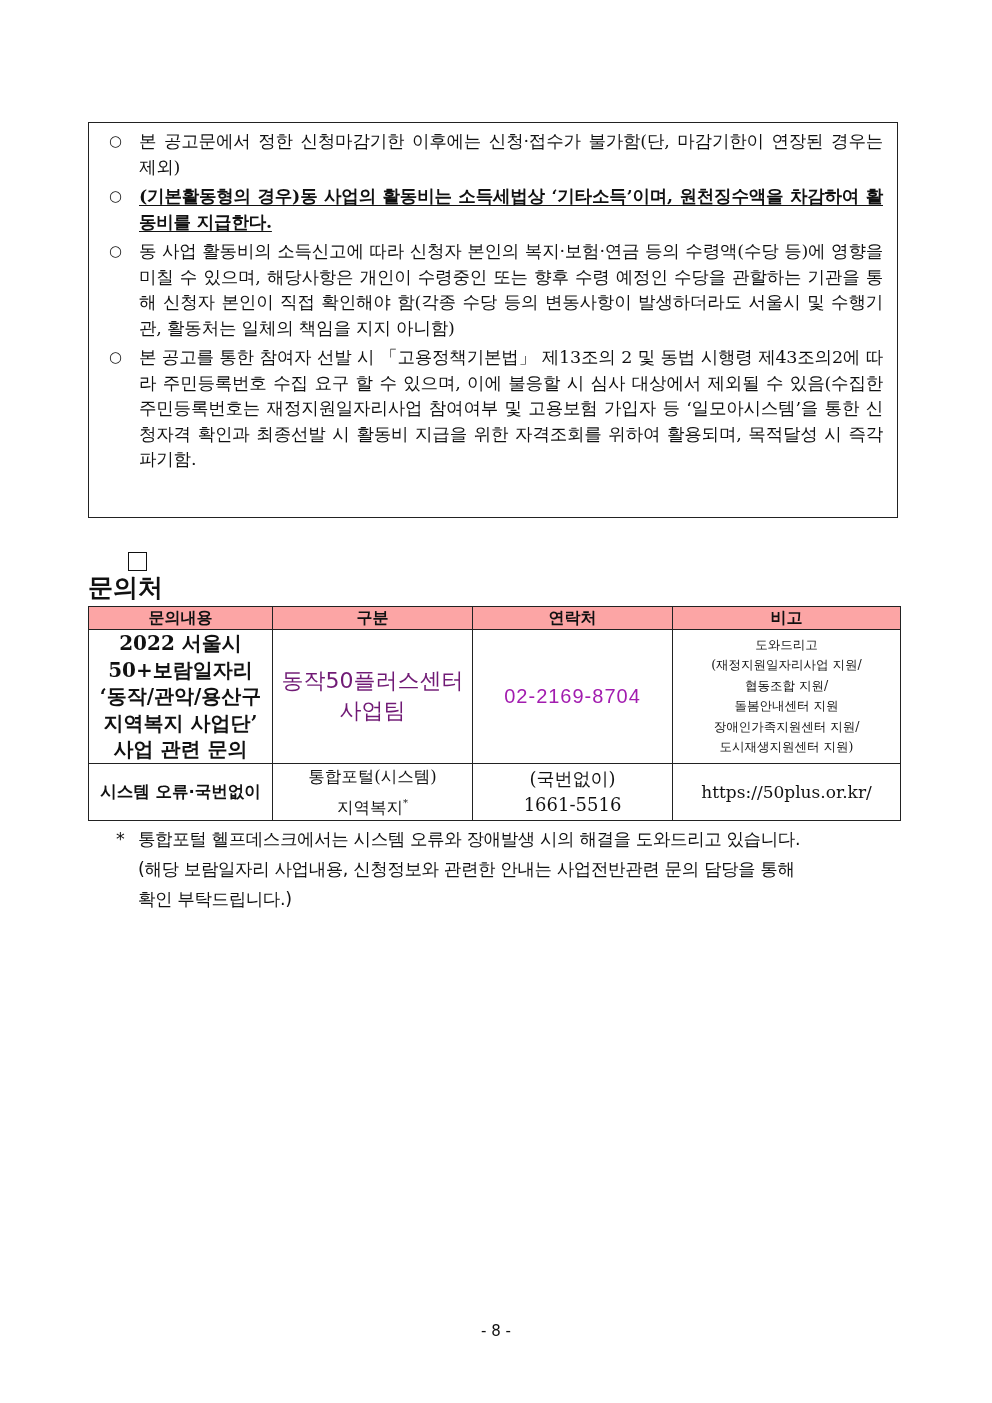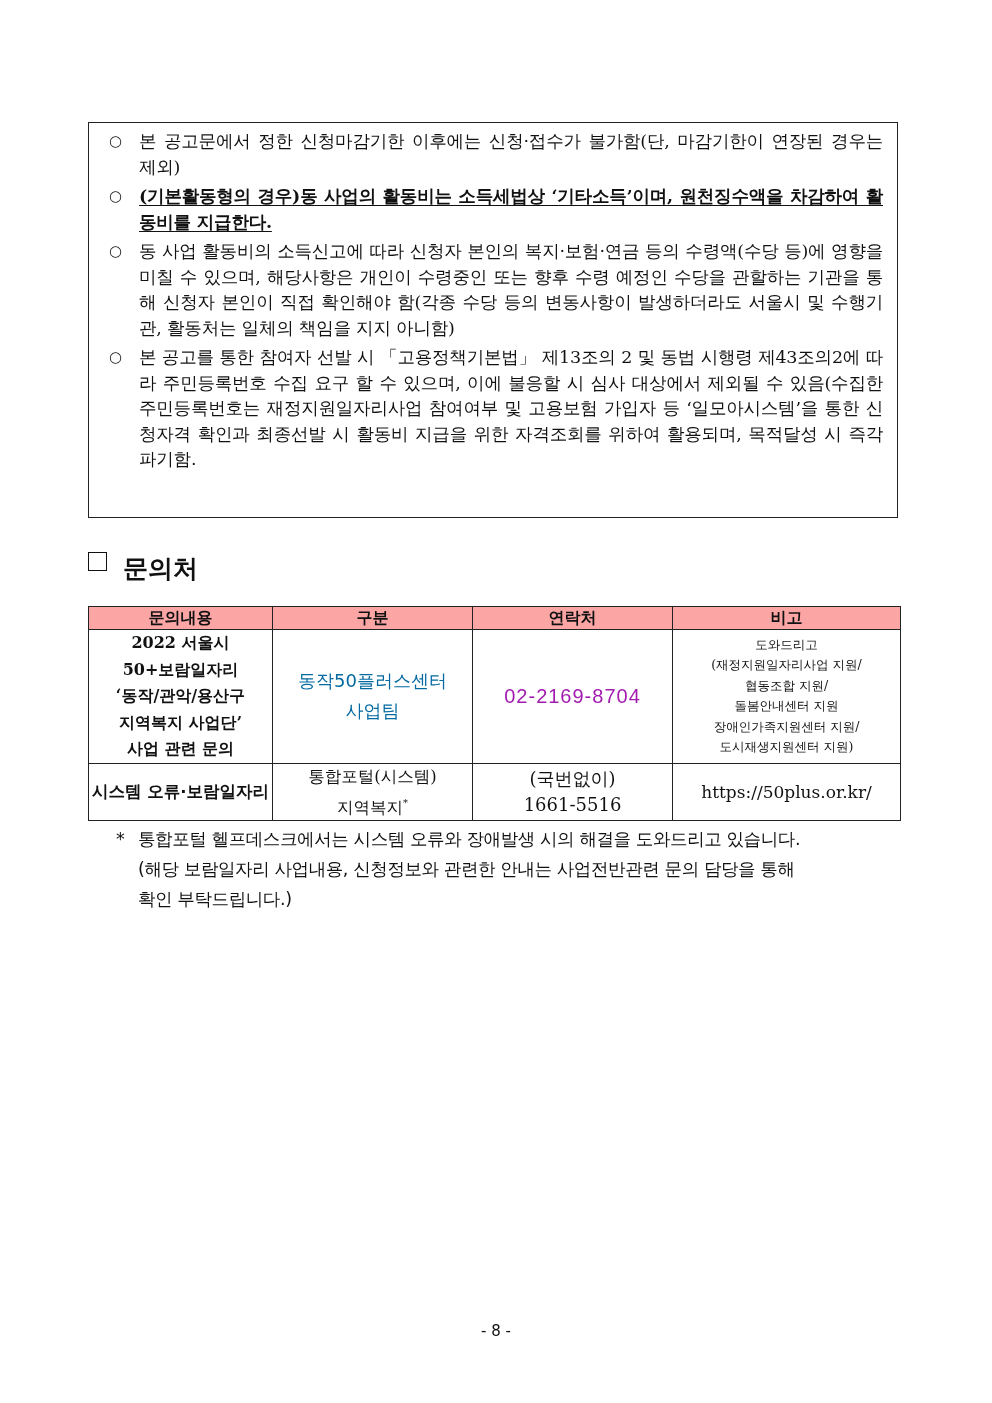--- a/index.html
+++ b/index.html
@@ -8,29 +8,29 @@
 
   .notice-box {
     position: absolute; left: 88px; top: 122px; width: 810px; height: 396px;
     border: 1.5px solid #222; box-sizing: border-box; padding: 6px 14px 0 16px;
   }
   .bullet-item { display: flex; font-size: 17.5px; line-height: 25.5px; margin-bottom: 4px; letter-spacing: -0.2px; }
   .bullet-item .bullet { width: 34px; flex: 0 0 34px; font-family: "DejaVu Sans", sans-serif; font-size: 15px; padding-left: 4px; box-sizing: border-box; }
   .bullet-item .text { flex: 1; text-align: justify; }
   .bullet-item.bold .text { font-weight: bold; text-decoration: underline; text-underline-offset: 3px; }
 
-  .section-heading { position: absolute; left: 88px; top: 552px; display: flex; align-items: flex-start; }
+  .section-heading { position: absolute; left: 88px; top: 552px; display: flex; align-items: flex-end; flex-direction: column; }
   .section-heading .checkbox { width: 19px; height: 19px; border: 1.5px solid #111; box-sizing: border-box; margin-right: 16px; }
   .section-heading .title { font-family: "DejaVu Sans", sans-serif; font-weight: bold; font-size: 25px; }
 
   table.contact { position: absolute; left: 88px; top: 606px; width: 812px; border-collapse: collapse; table-layout: fixed; }
   table.contact th, table.contact td { border: 1.2px solid #222; text-align: center; vertical-align: middle; padding: 0; }
   table.contact th { background: #fca5a5; font-weight: bold; font-size: 16px; height: 22px; }
-  td.inquiry { font-weight: bold; font-size: 16px; line-height: 26.5px; padding-top: 2px; }
-  td.dept { color: #0369a1; font-size: 18px; line-height: 30px; font-family: "DejaVu Sans", sans-serif; }
+  td.inquiry { font-weight: bold; font-size: 20px; line-height: 26.5px; padding-top: 2px; }
+  td.dept { color: #701a75; font-size: 22px; line-height: 30px; font-family: "DejaVu Sans", sans-serif; }
   td.phone { color: #a21caf; font-size: 20px; font-family: Liberation Sans, sans-serif; letter-spacing: 1px; }
   td.note { font-size: 12.5px; line-height: 20.5px; padding: 1px 0; }
   td.sys-inquiry { font-weight: bold; font-size: 16.5px; font-family: "DejaVu Sans", sans-serif; }
   td.sys-dept { font-size: 16.5px; line-height: 26px; }
   td.sys-phone { font-size: 18px; line-height: 26px; }
   td.sys-phone .sub { font-weight: normal; }
   td.sys-url { font-size: 17px; }
   sup { font-size: 10px; }
 
   .footnote { position: absolute; left: 116px; top: 824px; width: 790px; font-family: "DejaVu Sans", sans-serif; font-size: 17.5px; line-height: 30px; letter-spacing: -0.4px; }
@@ -101,21 +101,21 @@
         <td class="note">
           <div>도와드리고</div>
           <div>(재정지원일자리사업 지원/</div>
           <div>협동조합 지원/</div>
           <div>돌봄안내센터 지원</div>
           <div>장애인가족지원센터 지원/</div>
           <div>도시재생지원센터 지원)</div>
         </td>
       </tr>
       <tr style="height:52px">
-        <td class="sys-inquiry">시스템 오류·보람일자리</td>
+        <td class="sys-inquiry">시스템 오류·국번없이</td>
         <td class="sys-dept">
           <div>통합포털(시스템)</div>
           <div><span>지역복지</span><sup>*</sup></div>
         </td>
         <td class="sys-phone">
           <div class="sub">(국번없이)</div>
           <div>1661-5516</div>
         </td>
         <td class="sys-url">https://50plus.or.kr/</td>
       </tr>

